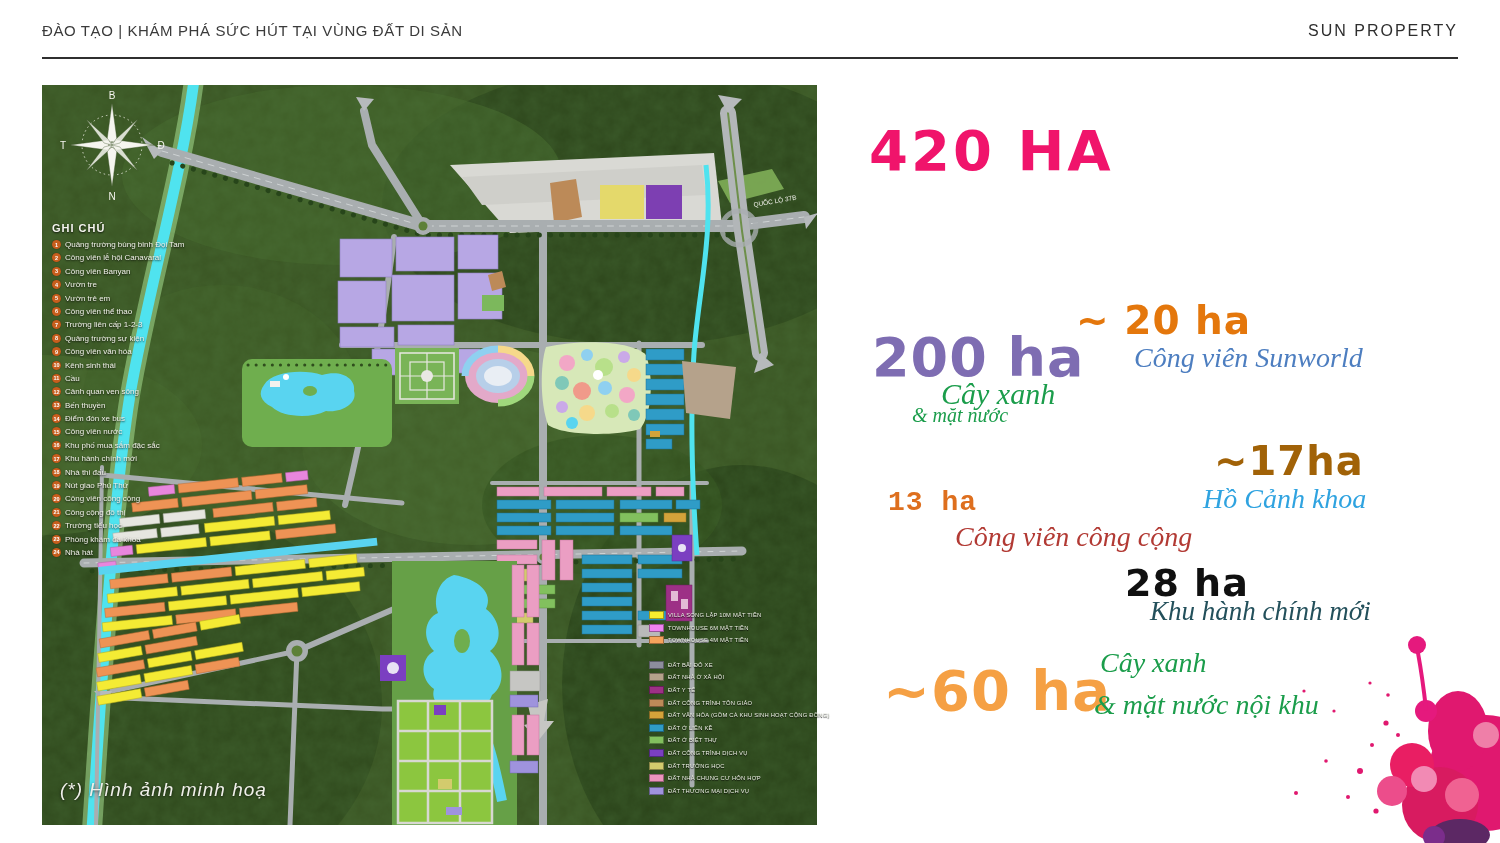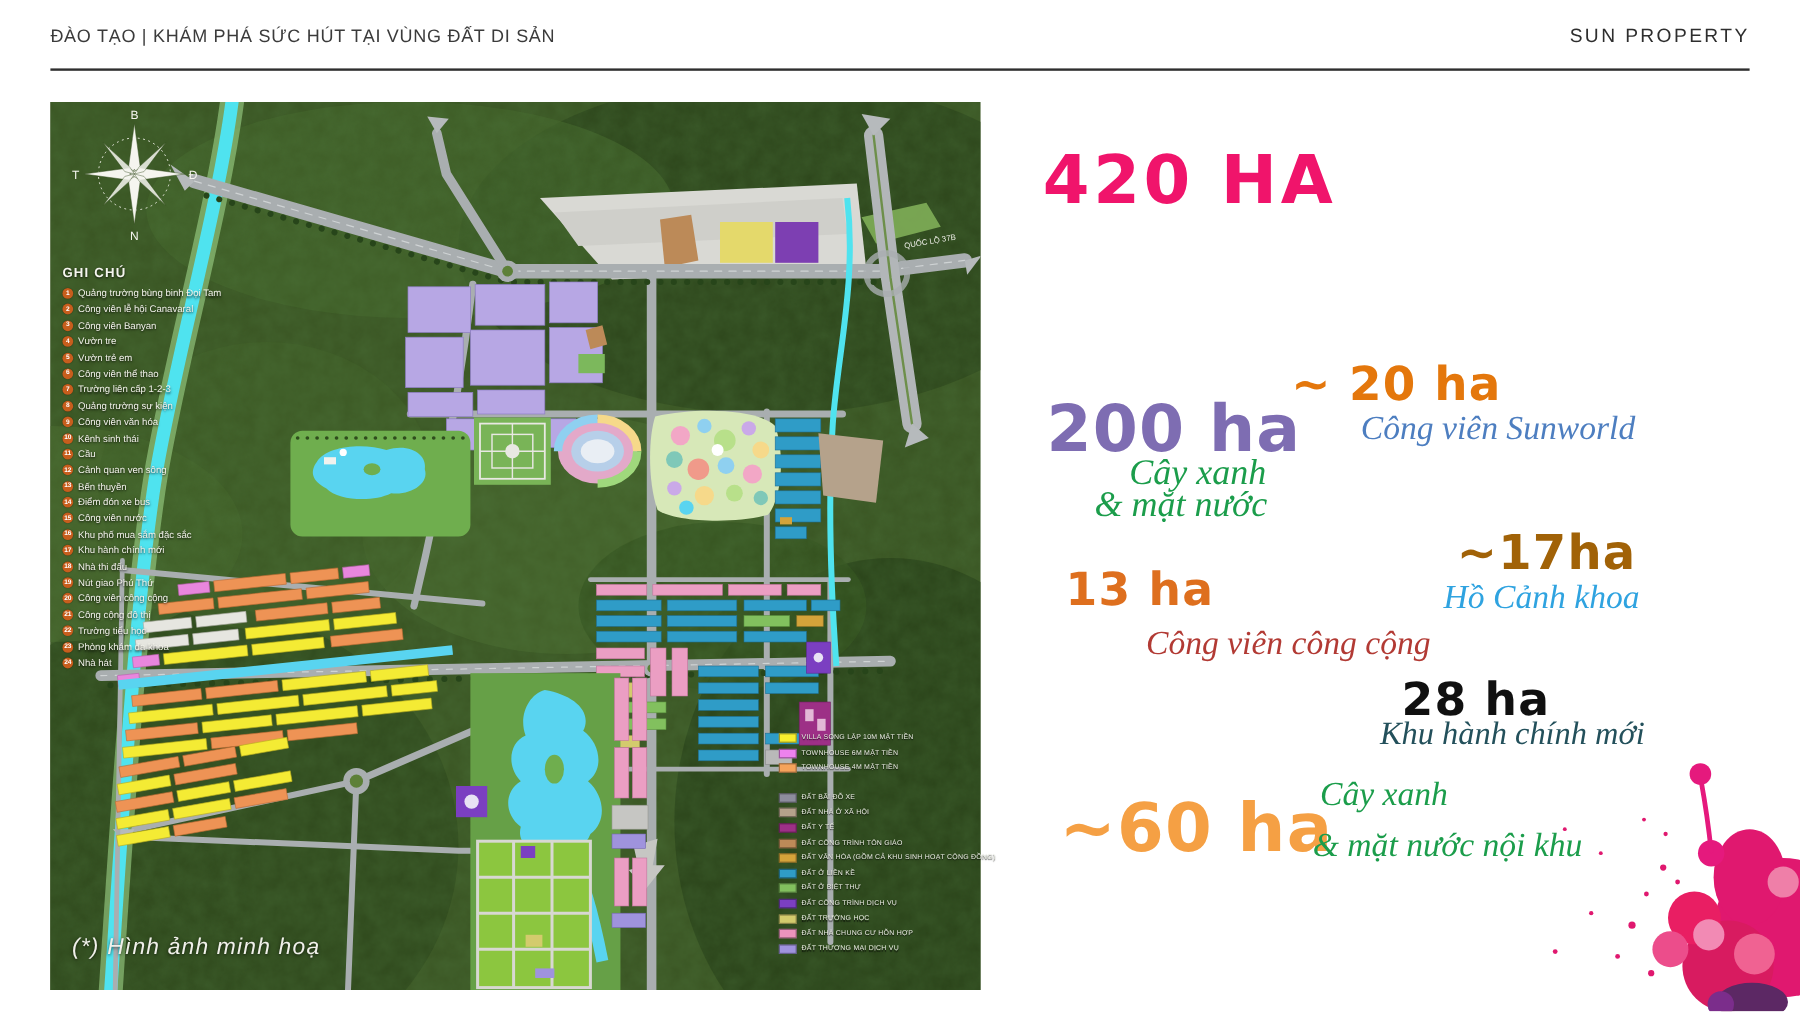--- a/index.html
+++ b/index.html
@@ -29,28 +29,28 @@
 
   .map-caption { position:absolute; left:18px; top:694px; font-size:19px; font-style:italic; letter-spacing:1px; color:#f0f0ea; text-shadow:0 1px 3px rgba(0,0,0,.7); }
 
   
   .stat-num { position:absolute; font-family:"DejaVu Sans","Liberation Sans",sans-serif; font-weight:bold; white-space:nowrap; }
   .stat-script { position:absolute; font-family:"Liberation Serif", serif; font-style:italic; white-space:nowrap;text-align:right; }
 
   .total-ha  { left:869px; top:118px; font-size:56px; letter-spacing:3px; }
   .v200      { left:872px; top:326px; font-size:54px; letter-spacing:1px; }
   .l200a     { left:941px; top:377px; font-size:30px; }
-  .l200b     { left:912px; top:404px; font-size:30px; }
+  .l200b     { left:912px; top:404px; font-size:20px; }
   .v20       { left:1076px; top:298px; font-size:39px; letter-spacing:1px; }
   .l20       { left:1134px; top:342px; font-size:28px; }
   .v17       { left:1214px; top:438px; font-size:40px; letter-spacing:1px; }
   .l17       { left:1203px; top:483px; font-size:28px; }
-  .v13       { left:888px; top:469px; font-size:38px; letter-spacing:1px; }
+  .v13       { left:888px; top:487px; font-size:28px; letter-spacing:1px;font-family:Liberation Mono, monospace; }
   .l13       { left:955px; top:521px; font-size:28px; }
-  .v28       { left:1125px; top:561px; font-size:38px; letter-spacing:1px;margin-left:43px; }
+  .v28       { left:1125px; top:561px; font-size:38px; letter-spacing:1px; }
   .l28       { left:1150px; top:596px; font-size:27px; }
   .v60       { left:883px; top:658px; font-size:56px; letter-spacing:1px; }
   .l60a      { left:1100px; top:647px; font-size:28px; }
   .l60b      { left:1094px; top:689px; font-size:28px; }
 
   .splash { position:absolute; right:0; bottom:0; width:210px; height:260px; pointer-events:none; }
 </style>
 </head>
 <body>
 

